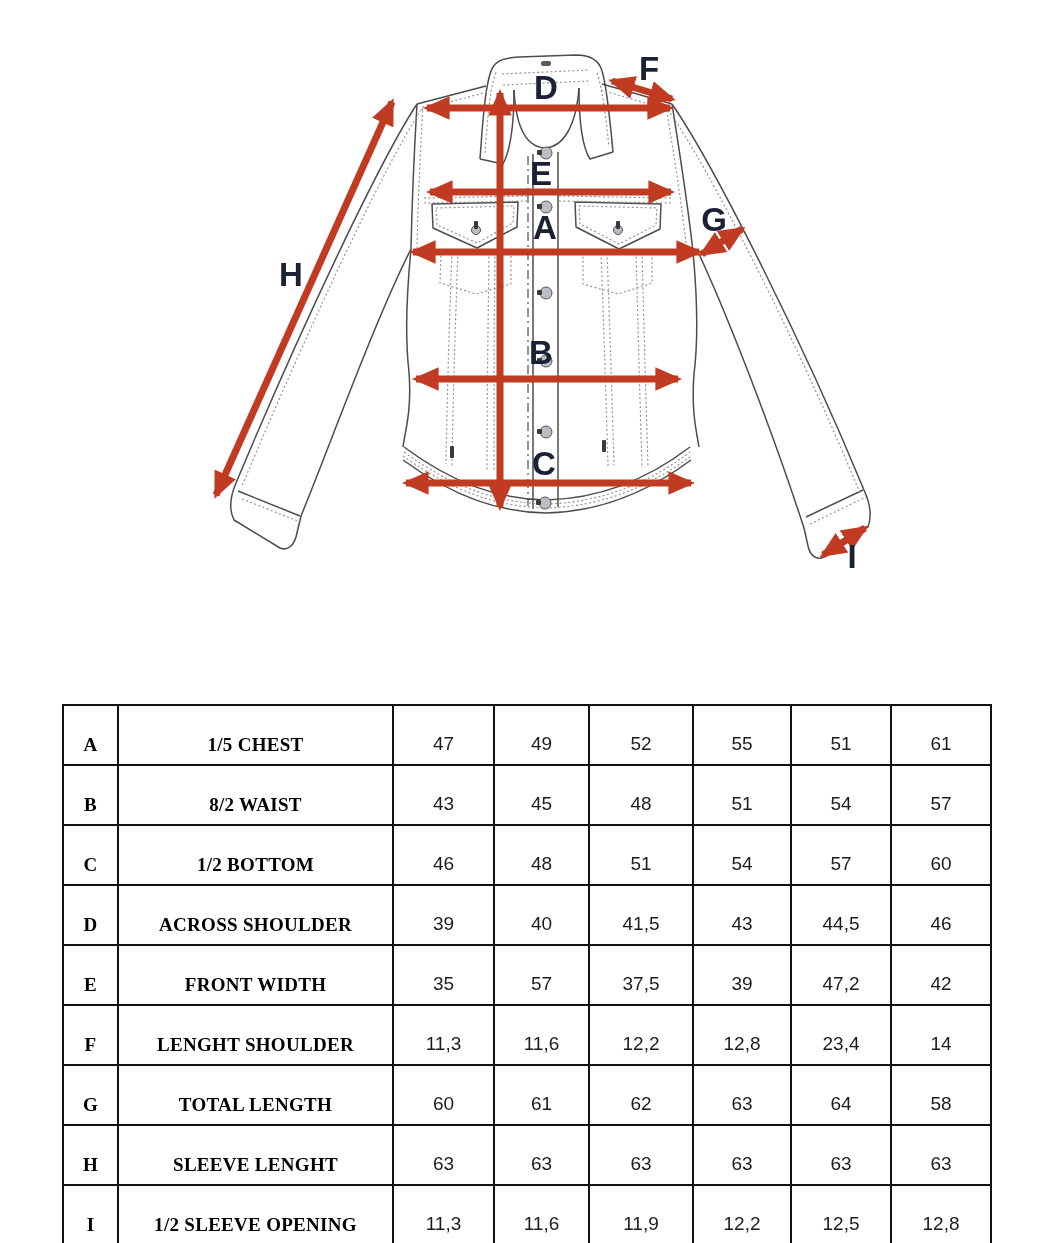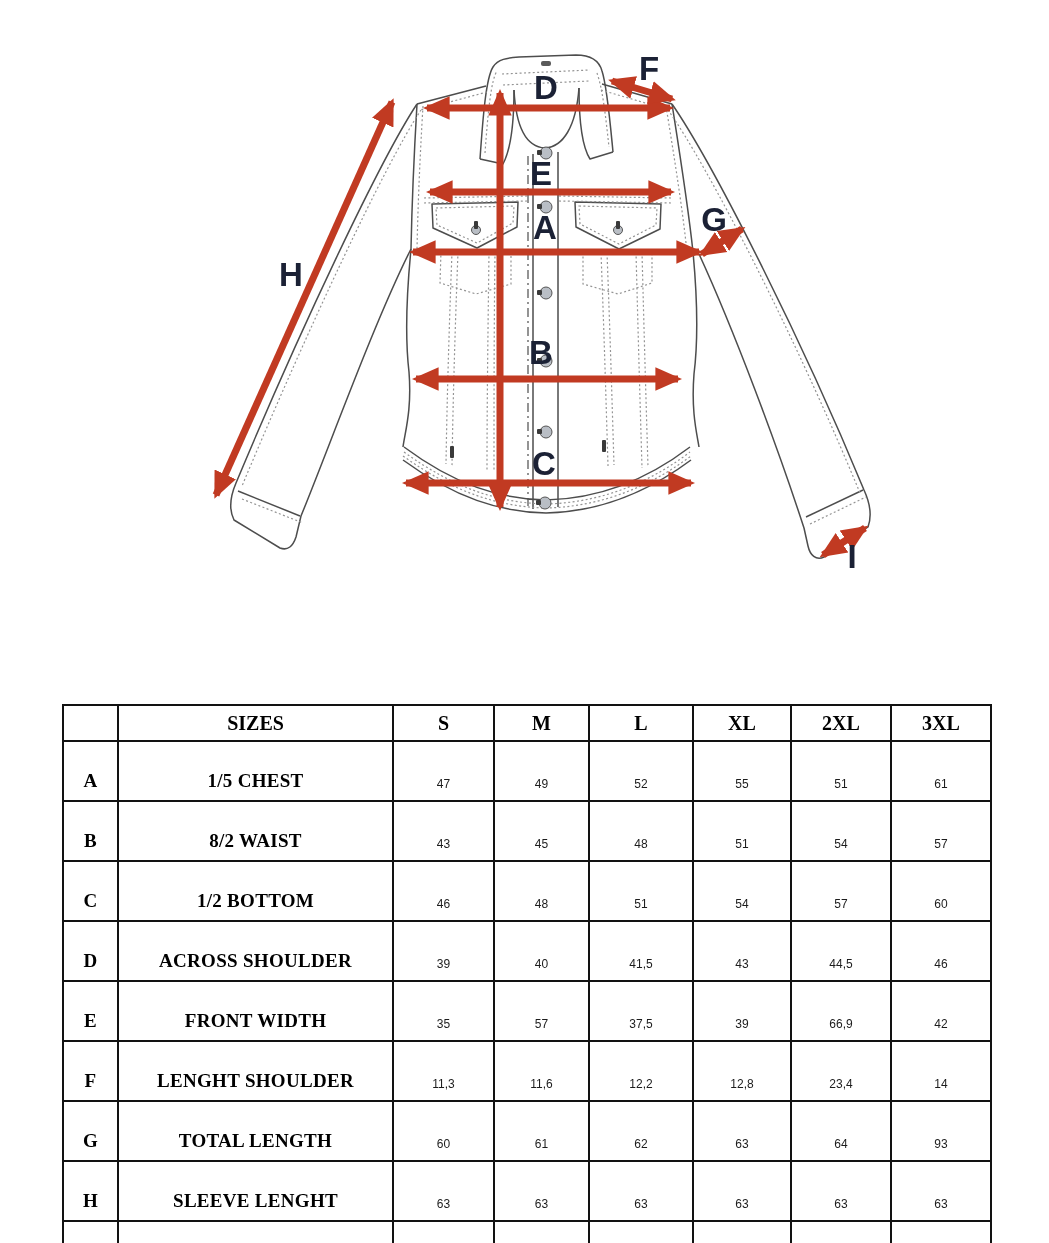--- a/index.html
+++ b/index.html
@@ -32,21 +32,21 @@
   }
   td.key-cell, td.label-cell {
     font-family:"Liberation Serif", serif;
     font-weight:700; font-size:19px; color:#000;
     text-align:center;
     padding-bottom:8px;
     letter-spacing:0.3px;
   }
   td.val-cell {
     font-family:"Liberation Sans", sans-serif;
-    font-weight:400; font-size:12px; color:#1c1c1c;
+    font-weight:400; font-size:19px; color:#1c1c1c;
     text-align:center;
     padding-bottom:9px;
   }
 </style>
 </head>
 <body>
 
 <svg class="diagram-svg" width="1049" height="660" viewBox="0 0 1049 660" xmlns="http://www.w3.org/2000/svg">
   <defs>
     <marker id="ah" viewBox="0 0 10 10" refX="8.5" refY="5" markerWidth="3.8" markerHeight="3.8" orient="auto-start-reverse">
@@ -181,30 +181,20 @@
       <col style="width:55px">
         <col style="width:275px">
         <col style="width:101px">
         <col style="width:95px">
       <col style="width:104px">
         <col style="width:98px">
         <col style="width:100px">
         <col style="width:100px">
     </colgroup>
     <tbody>
-      <tr class="header-row">
-        <td class="h-cell"></td>
-        <td class="h-cell">SIZES</td>
-        <td class="h-cell">S</td>
-        <td class="h-cell">M</td>
-        <td class="h-cell">L</td>
-        <td class="h-cell">XL</td>
-        <td class="h-cell">2XL</td>
-        <td class="h-cell">3XL</td>
-      </tr>
 
       <tr class="data-row">
         <td class="key-cell">A</td>
         <td class="label-cell">1/5 CHEST</td>
         <td class="val-cell">47</td>
         <td class="val-cell">49</td>
         <td class="val-cell">52</td>
         <td class="val-cell">55</td>
         <td class="val-cell">51</td>
         <td class="val-cell">61</td>
@@ -243,21 +233,21 @@
         <td class="val-cell">46</td>
       </tr>
 
       <tr class="data-row">
         <td class="key-cell">E</td>
         <td class="label-cell">FRONT WIDTH</td>
         <td class="val-cell">35</td>
         <td class="val-cell">57</td>
         <td class="val-cell">37,5</td>
         <td class="val-cell">39</td>
-        <td class="val-cell">66,9</td>
+        <td class="val-cell">47,2</td>
         <td class="val-cell">42</td>
       </tr>
 
       <tr class="data-row">
         <td class="key-cell">F</td>
         <td class="label-cell">LENGHT SHOULDER</td>
         <td class="val-cell">11,3</td>
         <td class="val-cell">11,6</td>
         <td class="val-cell">12,2</td>
         <td class="val-cell">12,8</td>
@@ -266,21 +256,21 @@
       </tr>
 
       <tr class="data-row">
         <td class="key-cell">G</td>
         <td class="label-cell">TOTAL LENGTH</td>
         <td class="val-cell">60</td>
         <td class="val-cell">61</td>
         <td class="val-cell">62</td>
         <td class="val-cell">63</td>
         <td class="val-cell">64</td>
-        <td class="val-cell">93</td>
+        <td class="val-cell">58</td>
       </tr>
 
       <tr class="data-row">
         <td class="key-cell">H</td>
         <td class="label-cell">SLEEVE LENGHT</td>
         <td class="val-cell">63</td>
         <td class="val-cell">63</td>
         <td class="val-cell">63</td>
         <td class="val-cell">63</td>
         <td class="val-cell">63</td>

